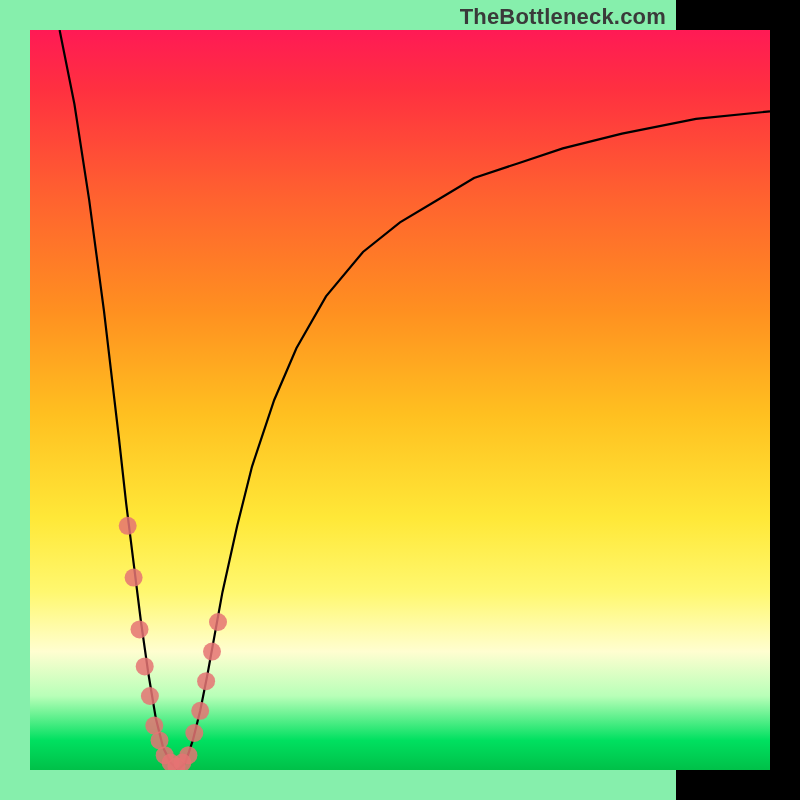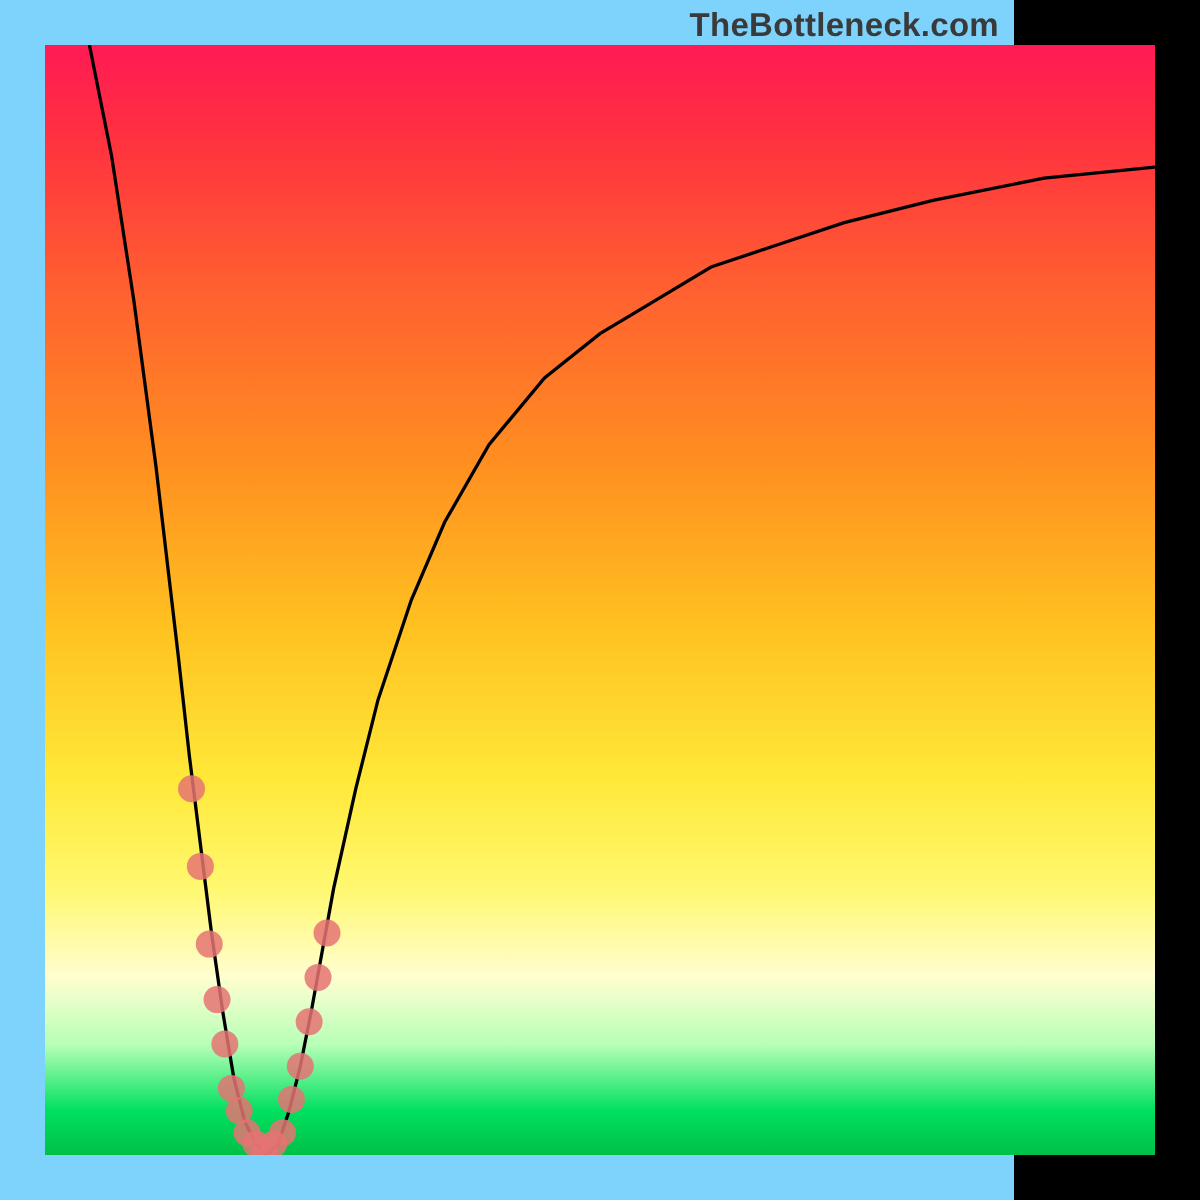--- a/index.html
+++ b/index.html
@@ -8,21 +8,21 @@
     width: 800px;
     height: 800px;
     background: #000;
     font-family: Arial, Helvetica, sans-serif;
     overflow: hidden;
   }
   .outer {
     position: relative;
     width: 676px;
     height: 800px;
-    background: #7dd3fc;
+    background: #86efac;
   }
   .plot {
     position: absolute;
     left: 30px;
     top: 30px;
     width: 740px;
     height: 740px;
     background: linear-gradient(to bottom,
       #ff1a55 0%,
       #ff3040 8%,

